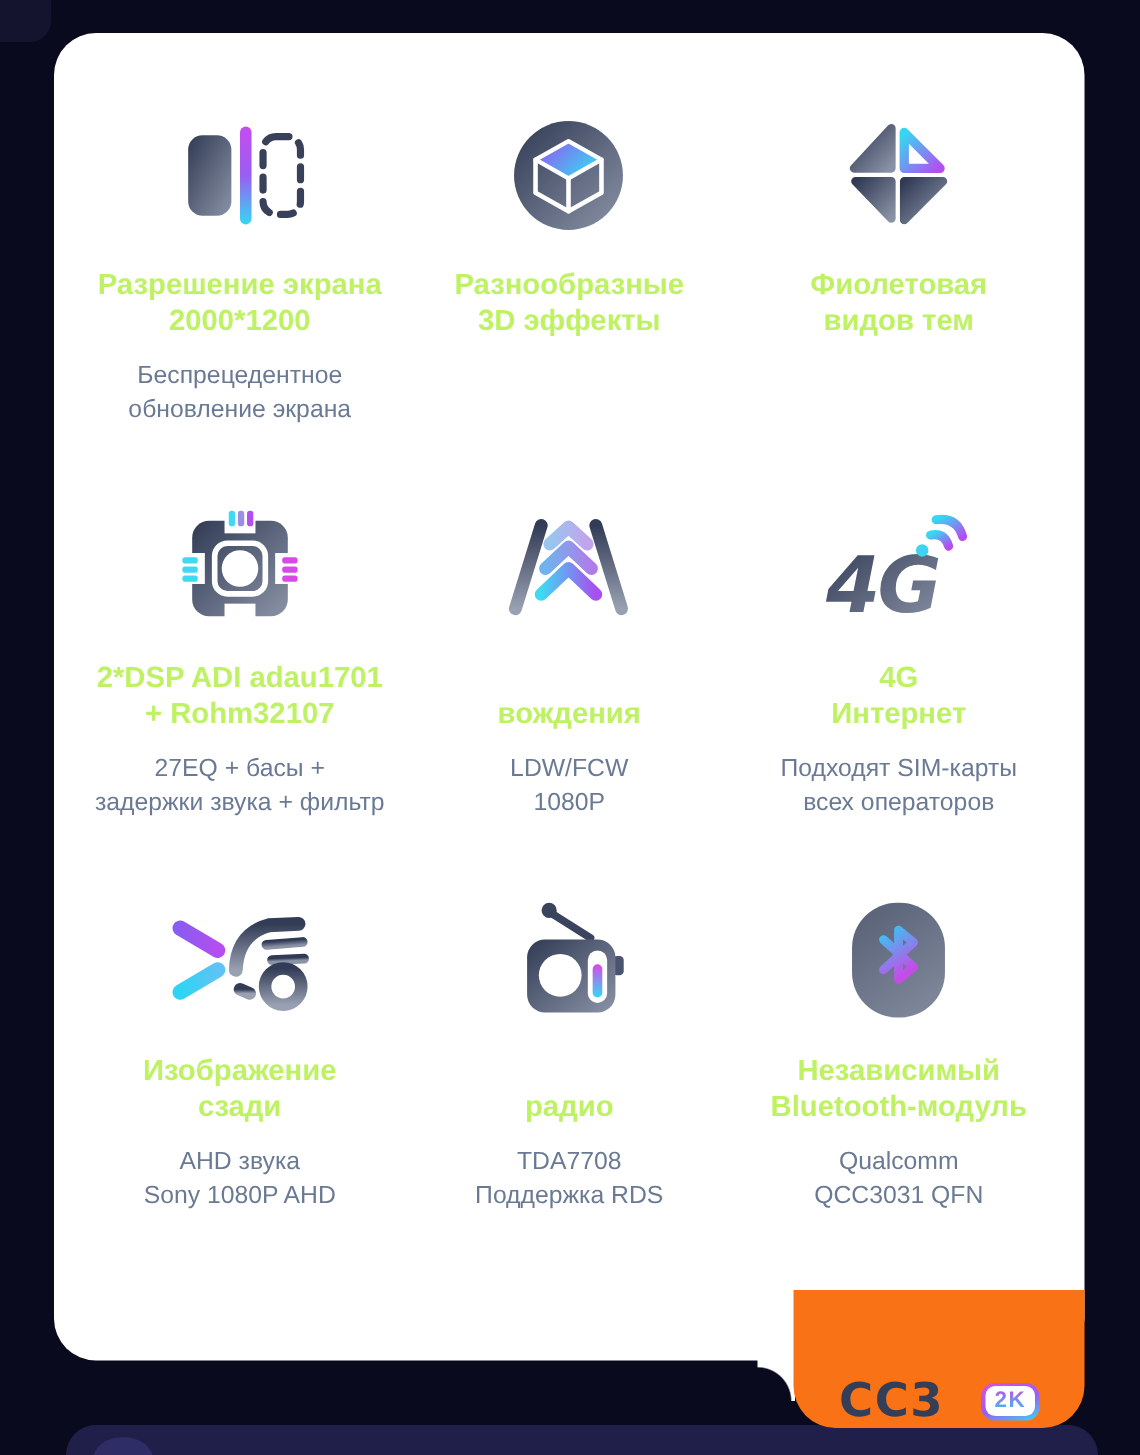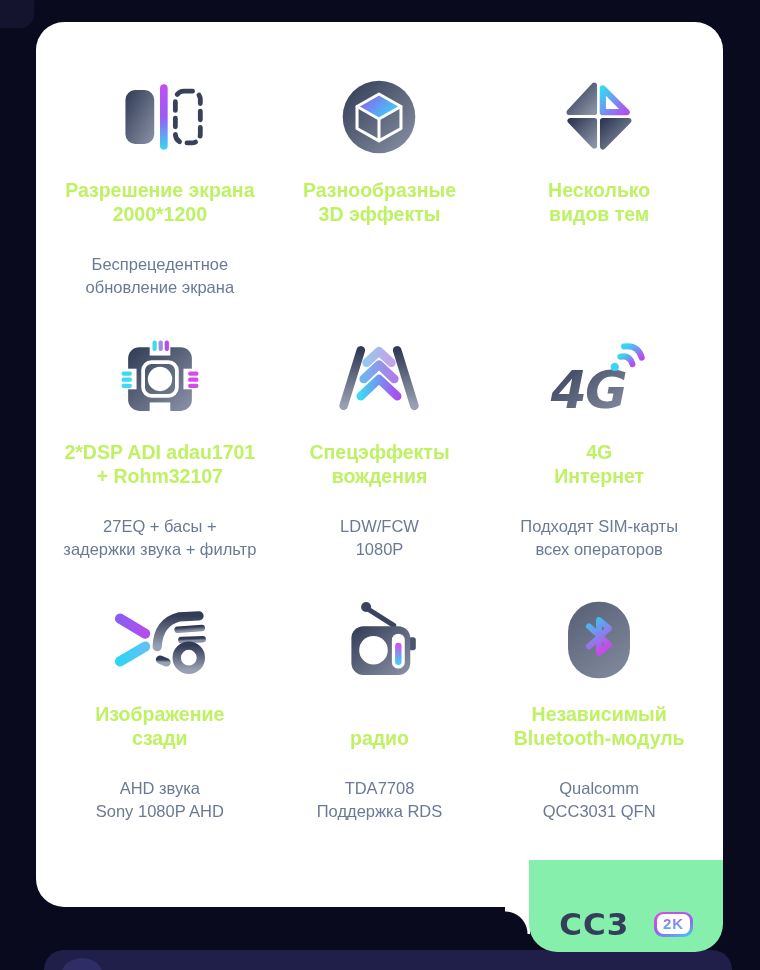--- a/index.html
+++ b/index.html
@@ -11,40 +11,40 @@
   .corner-patch{
     position:absolute;left:0;top:0;width:34px;height:28px;
     background:#15142f;border-bottom-right-radius:14px;
   }
   .card{
     position:absolute;left:36px;top:22px;width:687px;height:885px;
     background:#ffffff;border-radius:28px;
   }
   .logo-tab{
     position:absolute;left:529px;top:860px;width:194px;height:92px;
-    background:#86efac;border-radius:0 0 28px 28px;
+    background:#f97316;border-radius:0 0 28px 28px;
     display:flex;align-items:flex-end;justify-content:center;
-    padding-bottom:10px;box-sizing:border-box;z-index:3;
+    padding-bottom:0;box-sizing:border-box;z-index:3;
   }
   .tab-cove{
     position:absolute;left:505px;top:906px;width:25px;height:28px;z-index:3;
     background:radial-gradient(circle at 0 100%, rgba(0,0,0,0) 0 22px, #ffffff 23px);
   }
   .grid{
     position:absolute;left:36px;top:22px;width:687px;
     padding:46px 14px 0 14px;box-sizing:border-box;
     display:grid;grid-template-columns:1fr 1fr 1fr;grid-template-rows:262px 262px 262px;
   }
   .cell{text-align:center;}
   .icon-wrap{height:98px;display:flex;align-items:center;justify-content:center;}
   .title{
     margin-top:12px;font-size:19.5px;font-weight:700;color:#bef264;line-height:24px;
   }
   .subtitle{
-    margin-top:27px;font-size:16.5px;color:#6b7a94;line-height:23px;
+    margin-top:13px;font-size:16.5px;color:#6b7a94;line-height:23px;
   }
   .logo-row{display:flex;align-items:center;}
   .logo-model{
     font-size:31px;font-weight:800;color:#333e58;letter-spacing:1px;
     font-family:"DejaVu Sans",sans-serif;
   }
   .badge{
     margin-left:25px;padding:2.5px;border-radius:9px;
     background:linear-gradient(160deg,#e04ce0 0%,#9a5ef2 55%,#35d8f2 100%);
     display:inline-block;
@@ -166,21 +166,21 @@
   <div class="cell">
     <div class="icon-wrap">
       <svg width="86" height="86" viewBox="0 0 90 90">
         <polygon points="40,12 40,40 14,40" fill="url(#gSlate)" stroke="url(#gSlate)" stroke-width="6" stroke-linejoin="round"></polygon>
         <polygon points="49,15 74,40 49,40" fill="none" stroke="url(#gCP)" stroke-width="6.5" stroke-linejoin="round"></polygon>
         <polygon points="49,49 76,49 49,76" fill="url(#gSlate)" stroke="url(#gSlate)" stroke-width="6" stroke-linejoin="round"></polygon>
         <polygon points="40,49 40,75 15,49" fill="url(#gSlate)" stroke="url(#gSlate)" stroke-width="6" stroke-linejoin="round"></polygon>
       </svg>
     </div>
     <div class="title">
-      <span>Несколько</span><br><span>видов тем</span>
+      <span>Фиолетовая</span><br><span>видов тем</span>
     </div>
   </div>
 
   <div class="cell">
     <div class="icon-wrap">
       <svg width="90" height="92" viewBox="0 0 96 96">
         <rect x="14" y="14" width="68" height="68" rx="12" fill="url(#gSlate)"></rect>
         <rect x="37" y="10" width="22" height="13" fill="#fff"></rect>
         <rect x="37" y="73" width="22" height="13" fill="#fff"></rect>
         <rect x="10" y="37" width="13" height="22" fill="#fff"></rect>
@@ -210,21 +210,21 @@
     <div class="icon-wrap">
       <svg width="96" height="88" viewBox="0 0 100 92">
         <line x1="31" y1="16" x2="13" y2="74" stroke="url(#gSlateV)" stroke-width="9" stroke-linecap="round"></line>
         <line x1="69" y1="16" x2="87" y2="74" stroke="url(#gSlateV)" stroke-width="9" stroke-linecap="round"></line>
         <path d="M37 29 L50 17 L63 29" fill="none" stroke="url(#gChev1)" stroke-width="9" stroke-linecap="round" stroke-linejoin="round"></path>
         <path d="M34 46 L50 31 L66 46" fill="none" stroke="url(#gChev2)" stroke-width="9" stroke-linecap="round" stroke-linejoin="round"></path>
         <path d="M31 64 L50 46 L69 64" fill="none" stroke="url(#gChev3)" stroke-width="9" stroke-linecap="round" stroke-linejoin="round"></path>
       </svg>
     </div>
     <div class="title">
-      <span>Спецэффекты</span><br><span>вождения</span>
+      <br><span>вождения</span>
     </div>
     <div class="subtitle">
       <span>LDW/FCW</span><br><span>1080P</span>
     </div>
   </div>
 
   <div class="cell">
     <div class="icon-wrap">
       <svg width="104" height="86" viewBox="0 0 112 90">
         <text x="4" y="76" font-size="56" font-weight="bold" font-style="italic" letter-spacing="-2" font-family="'DejaVu Sans', sans-serif" fill="url(#gSlate)">4G</text>

